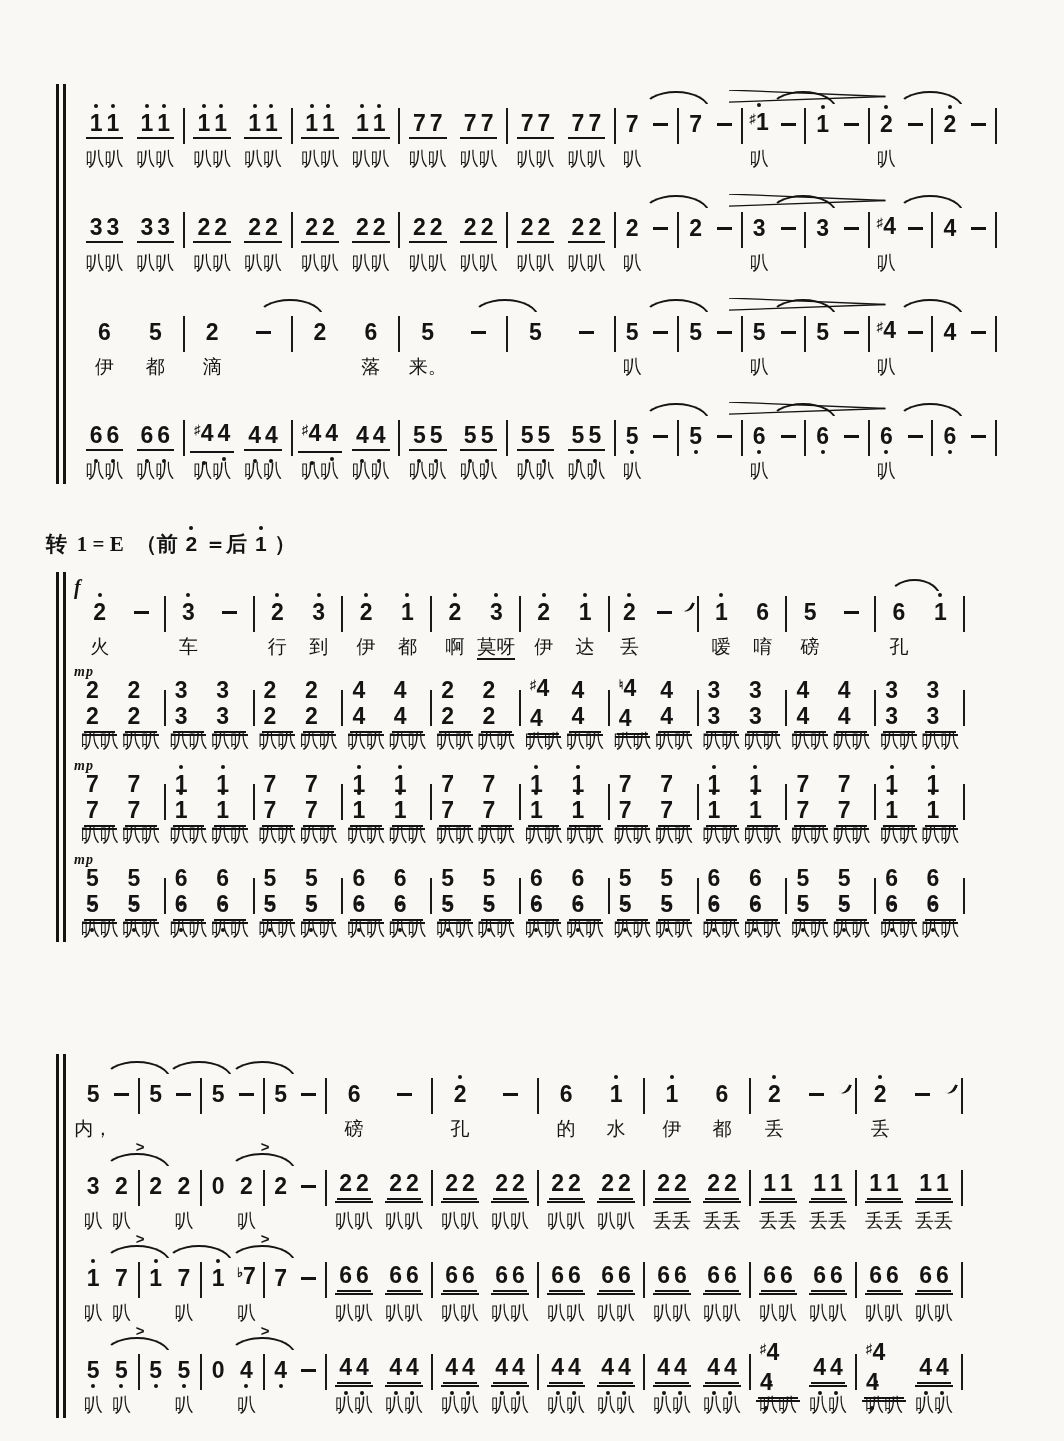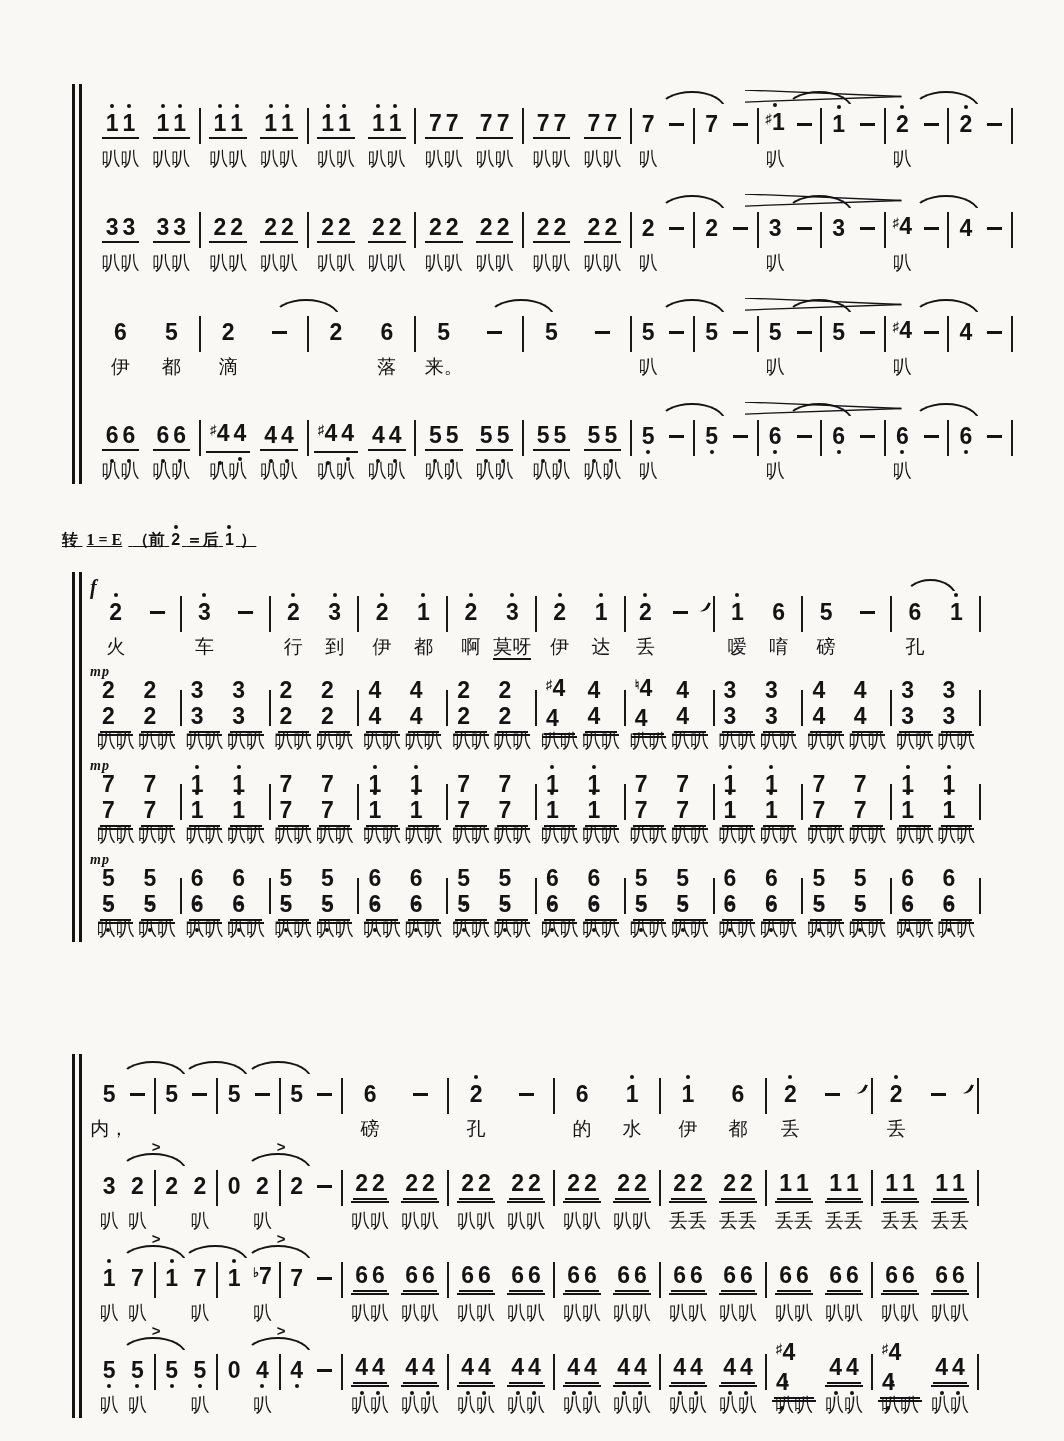--- a/index.html
+++ b/index.html
@@ -1,21 +1,21 @@
 <!DOCTYPE html>
 <html><head>
 <meta charset="utf-8">
 <style>
   html,body{margin:0;padding:0;}
   body{
     width:1064px;height:1441px;overflow:hidden;
     background:#f9f8f5;color:#141414;
     font-family:"Liberation Sans", sans-serif;
   }
-  #sheet{padding-left:72px;}
+  #sheet{padding-left:56px;}
   .system{position:relative;border-left:10px double #141414;padding-left:10px;box-sizing:border-box;}
   .system.s1{margin-top:84px;width:940px;}
   .system.s2{margin-top:12px;width:908px;}
   .system.s3{margin-top:112px;width:906px;}
   .stave{position:relative;padding-top:22px;}
   .s1 .stave{margin-bottom:16px;}
   .s2 .stave{margin-bottom:6px;}
   .s3 .stave{margin-bottom:4px;}
   .bars{display:flex;width:100%;}
   .bar{position:relative;display:flex;flex-basis:0;padding:0 3px;min-width:0;}
@@ -38,21 +38,21 @@
   .breath{display:inline-block;width:6px;height:12px;border-right:3px solid #141414;border-radius:0 0 9px 0;transform:rotate(24deg);margin-bottom:10px;}
   .tie{position:absolute;top:-15px;right:-32px;width:64px;height:15px;
        border:2.5px solid transparent;border-top:2.5px solid #141414;
        border-radius:50% / 100% 100% 0 0;z-index:3;pointer-events:none;}
   .tie.slur{right:auto;left:14%;width:56%;}
   .tacc{position:absolute;top:-30px;right:-6px;font-weight:700;font-size:15px;z-index:3;}
   .dyn{position:absolute;font-family:"Liberation Serif", serif;font-style:italic;font-weight:700;}
   .dyn.f{top:4px;left:-2px;font-size:20px;}
   .dyn.mp{top:-2px;left:-2px;font-size:14px;letter-spacing:1px;}
   .wedge{position:absolute;top:6px;left:71%;width:17%;height:13px;}
-  .keychange{margin:46px 0 0 -10px;font-size:16px;font-weight:700;height:30px;text-decoration:underline;}
+  .keychange{margin:46px 0 0 -10px;font-size:21px;font-weight:700;height:30px;}
   .keychange .kk{font-family:"Liberation Serif", serif;margin:0 6px 0 4px;}
   .hn{position:relative;display:inline-block;padding:0 2px;}
   .lu{border-bottom:2px solid #141414;padding-bottom:1px;}
 </style>
 </head>
 <body>
 
 <div id="sheet">
   <section class="system s1" id="sys0">
       <div class="stave">

